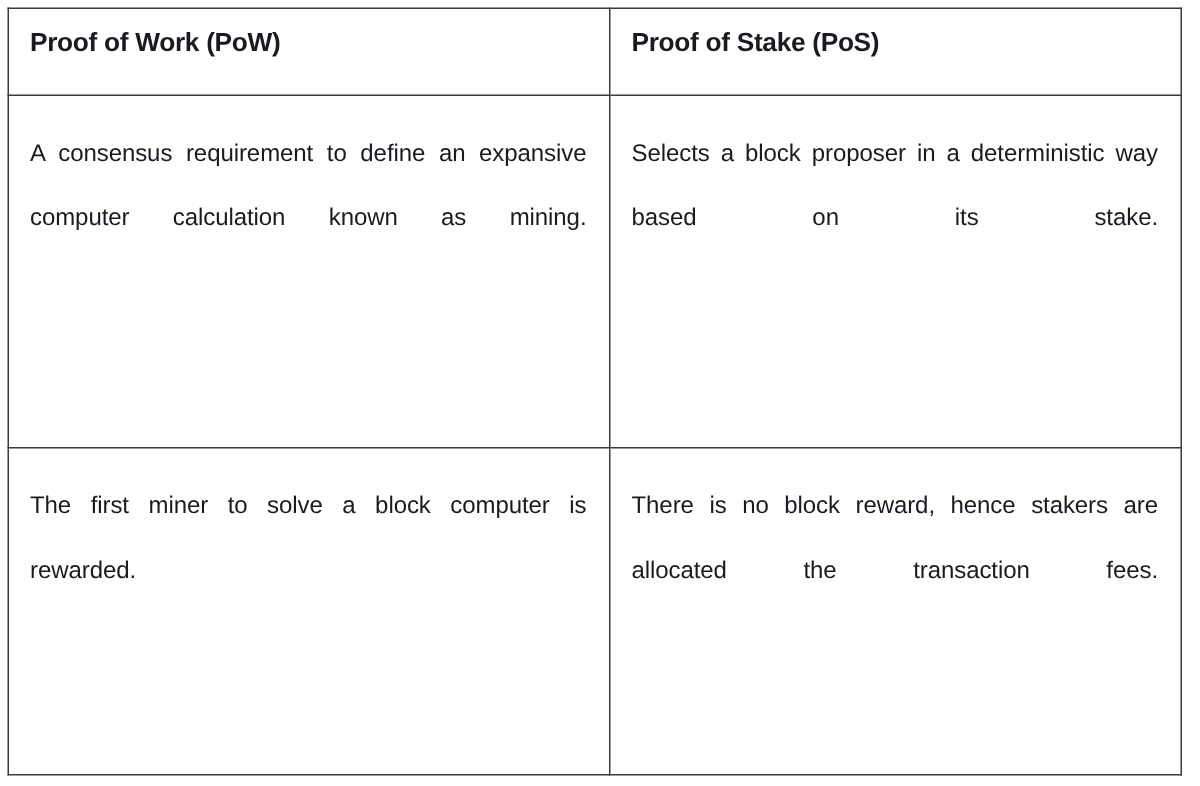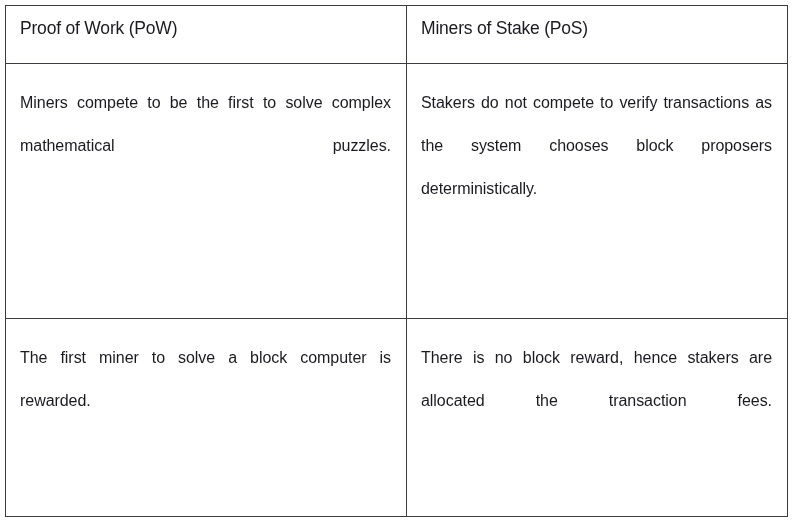--- a/index.html
+++ b/index.html
@@ -42,21 +42,21 @@
     background: #ffffff;
   }
 
   
   .hdr-row th {
     height: 57px;
   }
   .hdr-cell-inner {
     padding: 11px 14px 0 14px;
     font-size: 17.5px;
-    font-weight: normal;
+    font-weight: bold;
     color: #1a1a22;
     letter-spacing: -0.2px;
     text-align: left;
     line-height: 22px;
     white-space: nowrap;
   }
 
   
   .body-row.r1 td { height: 157px; }
   .body-row.r2 td { height: 152px; }
@@ -93,40 +93,40 @@
       <col class="c1">
       <col class="c2">
     </colgroup>
 
     <thead>
       <tr class="hdr-row">
         <th>
           <div class="hdr-cell-inner">Proof of Work (PoW)</div>
         </th>
         <th>
-          <div class="hdr-cell-inner">Miners of Stake (PoS)</div>
+          <div class="hdr-cell-inner">Proof of Stake (PoS)</div>
         </th>
       </tr>
     </thead>
 
     <tbody>
 
-
-      <tr class="body-row r2">
+      <tr class="body-row r1">
         <td>
           <div class="cell-inner">
-              <span class="para">Miners compete to be the first to solve complex mathematical puzzles.</span>
+              <span class="para">A consensus requirement to define an expansive computer calculation known as mining.</span>
             </div>
         </td>
         <td>
           <div class="cell-inner">
-              <span class="para">Stakers do not compete to verify transactions as the system chooses block proposers deterministically.</span>
+              <span class="para">Selects a block proposer in a deterministic way based on its stake.</span>
             </div>
         </td>
       </tr>
+
 
       <tr class="body-row r3">
         <td>
           <div class="cell-inner">
               <span class="para">The first miner to solve a block computer is rewarded.</span>
             </div>
         </td>
         <td>
           <div class="cell-inner">
               <span class="para">There is no block reward, hence stakers are allocated the transaction fees.</span>

